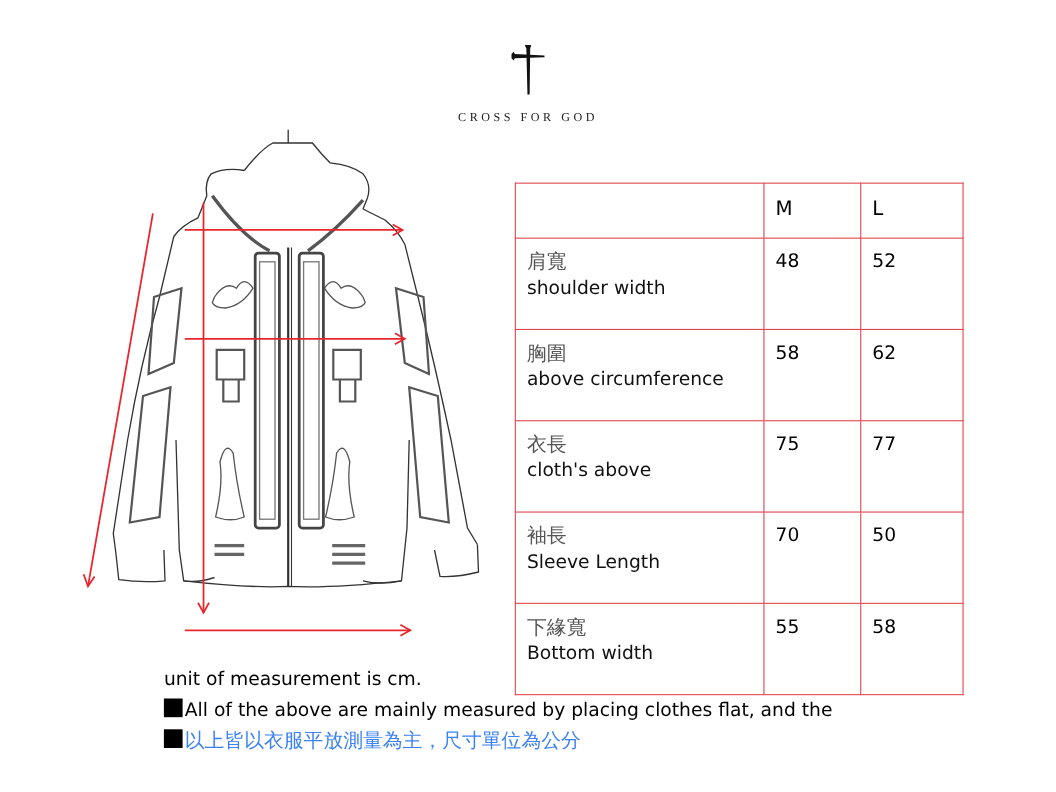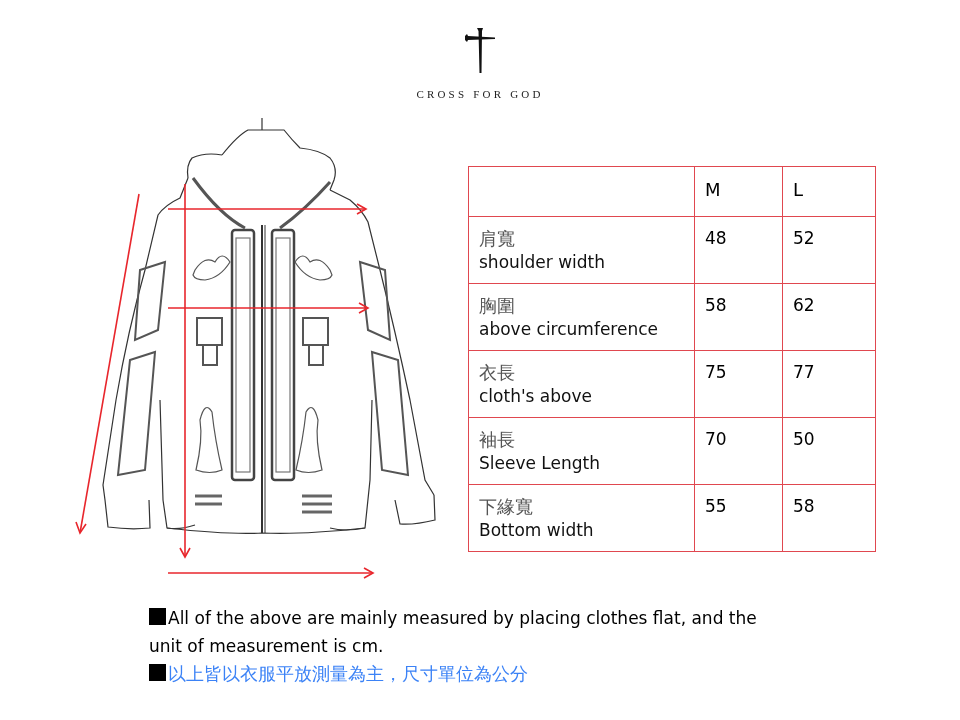--- a/index.html
+++ b/index.html
@@ -11,21 +11,21 @@
       width: 960px;
       height: 720px;
       position: relative;
       overflow: hidden;
       font-family: "DejaVu Sans", "Liberation Sans", sans-serif;
       color: #000;
     }
     .logo {
       position: absolute;
       left: 380px;
-      top: 25px;
+      top: 38px;
       width: 200px;
       text-align: center;
     }
     .logo-cross {
       display: block;
       margin: 0 auto;
       width: 40px;
       height: 50px;
     }
     .logo-text {
@@ -53,21 +53,21 @@
       border-collapse: collapse;
       font-family: "DejaVu Sans", "Liberation Sans", sans-serif;
     }
     .size-table td {
       border: 1.5px solid #e0474f;
       vertical-align: top;
       padding: 0;
       box-sizing: border-box;
     }
     .size-table tr.hdr td { height: 50px; }
-    .size-table tr.row td { height: 67px; }
+    .size-table tr.row td { height: 83px; }
     .col-label { width: 226px; }
     .col-m { width: 88px; }
     .col-l { width: 93px; }
     .cell-inner {
       padding: 10px 10px 0 10px;
       font-size: 17px;
       line-height: 22px;
     }
     .hdr .cell-inner { padding-top: 12px; font-size: 18px; }
     .label-zh {
@@ -263,16 +263,16 @@
           <div class="cell-inner">55</div>
         </td>
     <td>
           <div class="cell-inner">58</div>
         </td>
   </tr>
 </tbody>
   </table>
 
 <div class="notes">
+  <span class="note-line">unit of measurement is cm.</span>
   <span class="note-line"><span class="bullet"></span><span>All of the above are mainly measured by placing clothes flat, and the</span></span>
-  <span class="note-line">unit of measurement is cm.</span>
   <span class="note-line note-zh"><span class="bullet"></span><span>以上皆以衣服平放測量為主，尺寸單位為公分</span></span>
 </div>
 
 </body></html>

